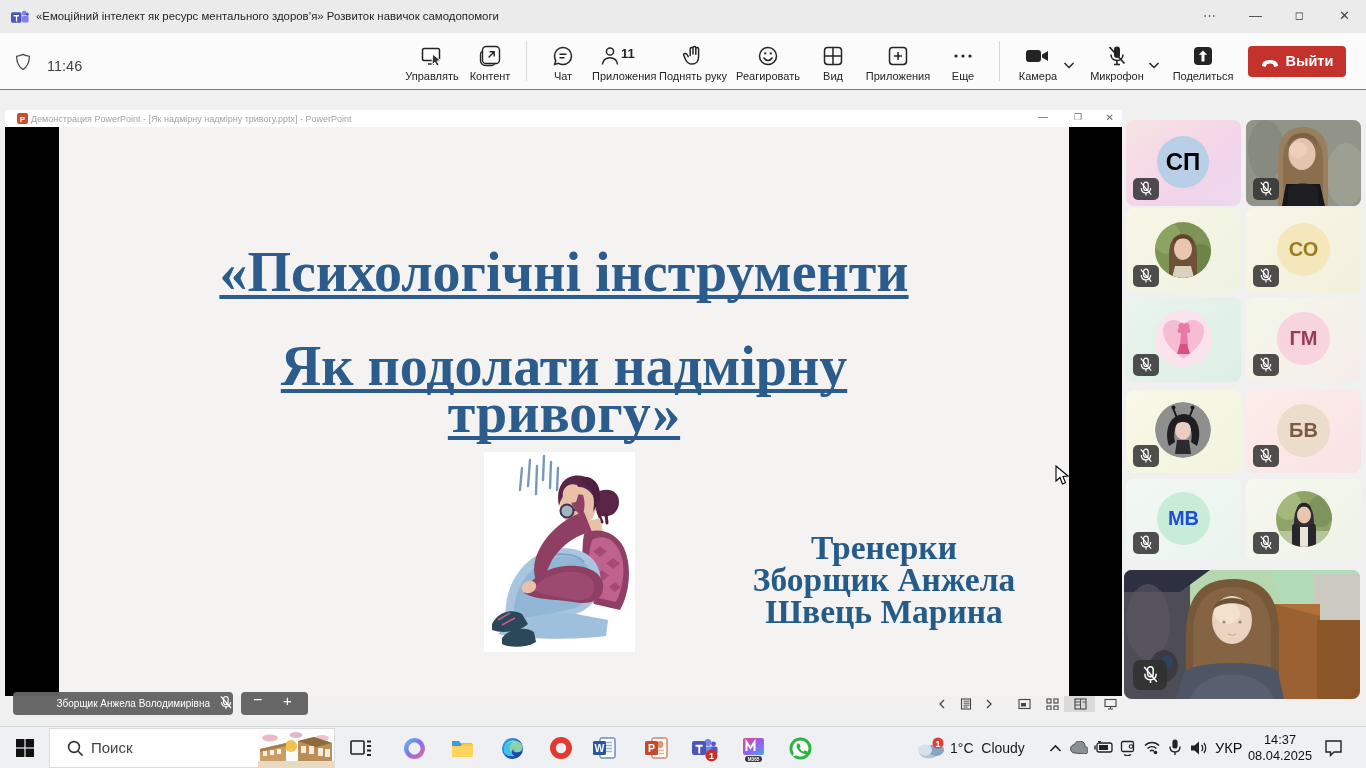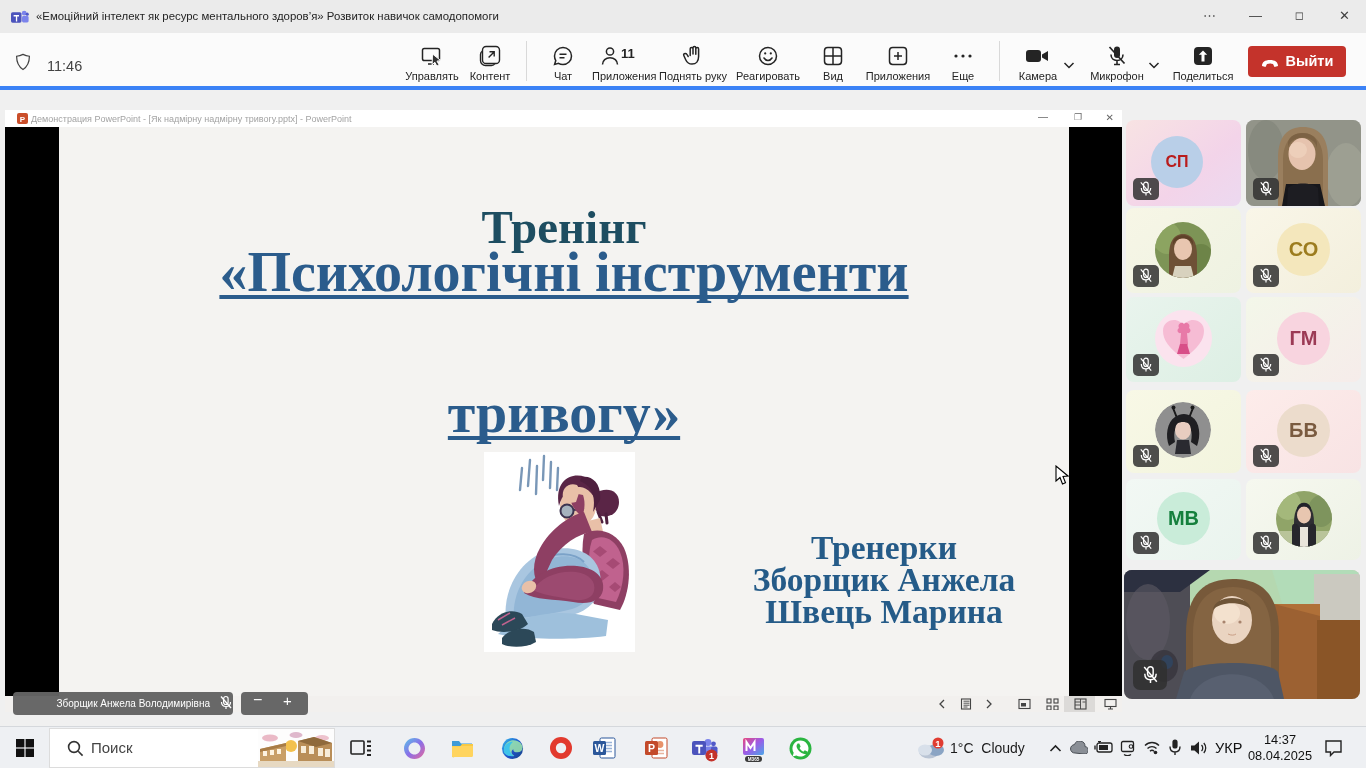--- a/index.html
+++ b/index.html
@@ -7,21 +7,21 @@
   body { position:relative; background:#f0f0f0; }
   .abs { position:absolute; }
 
   
   #titlebar { left:0; top:0; width:1366px; height:33px; background:#ebebeb; }
   #titlebar .ttxt { left:36px; top:10px; font-size:11.4px; color:#242424; }
   #winctl { top:0; right:0; height:33px; color:#404040; }
   #winctl span { position:absolute; top:8px; font-size:13px; }
 
   
-  #toolbar { left:0; top:33px; width:1366px; height:57px; background:#fbfbfb; border-bottom:4px solid #3b82f6; }
+  #toolbar { left:0; top:33px; width:1366px; height:57px; background:#fbfbfb; border-bottom:1px solid #3b82f6; }
   .tbtn { position:absolute; text-align:center; color:#242424; }
   .tbtn .lbl { font-size:11px; color:#242424; display:block; margin-top:2px; }
   .tbtn svg { display:block; margin:0 auto; }
   .vdiv { position:absolute; width:1px; background:#d9d9d9; }
   #timer { left:47px; top:25px; font-size:14.5px; color:#424242; }
   #leave { left:1248px; top:13px; width:98px; height:31px; background:#c4332b; border-radius:4px; color:#fff; font-weight:bold; font-size:14.5px; text-align:center; line-height:31px; }
 
   
   #ppt { left:5px; top:110px; width:1117px; height:602px; background:#fff; }
   #ppt-title { left:0; top:0; width:1117px; height:17px; background:#fff; }
@@ -205,22 +205,22 @@
         <rect x="0" y="0" width="11" height="11" rx="2" fill="#ca4e2a"></rect>
         <text x="5.5" y="8.6" font-size="8" fill="#fff" text-anchor="middle" font-weight="bold">P</text>
       </svg>
     <div class="txt">Демонстрация PowerPoint - [Як надмірну надмірну тривогу.pptx] - PowerPoint</div>
     <span class="abs" style="right:74px;top:1px;color:#666;font-size:10px;">—</span>
     <span class="abs" style="right:40px;top:2px;color:#666;font-size:9px;">❐</span>
     <span class="abs" style="right:8px;top:2px;color:#666;font-size:10px;">✕</span>
   </div>
   <div id="slidewrap" class="abs">
     <div id="slide" class="abs">
-      <div id="sl-t" class="sl-line">Тренінг</div>
       <div class="sl-line big" style="top:122px"><u>«Психологічні інструменти</u></div>
+      <div class="sl-line big" style="top:216px"><u>Як подолати надмірну</u></div>
       <div class="sl-line big" style="top:263px"><u>тривогу»</u></div>
       <div id="illus" class="abs" style="left:425px;top:325px;width:151px;height:200px;background:#fff;">
         <svg width="151" height="200" viewBox="0 0 151 200">
           <g stroke="#6b8cb0" stroke-width="2.4" stroke-linecap="round" opacity=".9">
             <path d="M38 16 L36 38"></path>
               <path d="M46 8 L44 34"></path>
               <path d="M53 14 L52 42"></path>
               <path d="M60 4 L59 28"></path>
               <path d="M67 10 L66 36"></path>
               <path d="M74 16 L73 38"></path>
@@ -317,21 +317,21 @@
         <path d="M7 11.5 V14"></path>
         <path d="M2 1.5 L12 13" stroke-width="1.3"></path>
       </g>
     </svg></div>
 <div id="zoomctl" class="abs">
     <span class="abs" style="left:12px;top:-1px;font-size:16px;">−</span>
     <span class="abs" style="left:42px;top:0px;font-size:15px;">+</span>
   </div>
 
 <div class="tile" style="left:1126px;top:120px;height:86px;background:linear-gradient(140deg,#f8e3e3,#f3d4e9 60%,#ecd9f0);">
-  <div class="av" style="left:25px;top:16px;width:52px;height:52px;background:#b9cfe8;color:#b91c1c;font-size:16px;line-height:52px;">СП</div>
+  <div class="av" style="left:31px;top:16px;width:52px;height:52px;background:#b9cfe8;color:#000000;font-size:24px;line-height:52px;">СП</div>
   <div class="mic">
       <svg width="14" height="16" viewBox="0 0 14 16">
         <g stroke="#fff" stroke-width="1.2" fill="none">
           <rect x="4.6" y="1.2" width="4.6" height="8.2" rx="2.3"></rect>
           <path d="M2.3 7 C2.3 10.2 4.4 11.9 7 11.9 C9.6 11.9 11.7 10.2 11.7 7"></path>
           <path d="M7 11.9 V14.6"></path>
           <path d="M1.8 1.4 L12.2 13.6"></path>
         </g>
       </svg>
     </div>
@@ -455,21 +455,21 @@
         <g stroke="#fff" stroke-width="1.2" fill="none">
           <rect x="4.6" y="1.2" width="4.6" height="8.2" rx="2.3"></rect>
           <path d="M2.3 7 C2.3 10.2 4.4 11.9 7 11.9 C9.6 11.9 11.7 10.2 11.7 7"></path>
           <path d="M7 11.9 V14.6"></path>
           <path d="M1.8 1.4 L12.2 13.6"></path>
         </g>
       </svg>
     </div>
 </div>
 <div class="tile" style="left:1126px;top:479px;height:81px;background:linear-gradient(140deg,#f2f8f4,#eaf4ee);">
-  <div class="av" style="left:31px;top:13px;width:53px;height:53px;background:#c9ecd9;color:#15803d;font-size:20px;line-height:53px;">МВ</div>
+  <div class="av" style="left:31px;top:13px;width:53px;height:53px;background:#c9ecd9;color:#1d4ed8;font-size:20px;line-height:53px;">МВ</div>
   <div class="mic">
       <svg width="14" height="16" viewBox="0 0 14 16">
         <g stroke="#fff" stroke-width="1.2" fill="none">
           <rect x="4.6" y="1.2" width="4.6" height="8.2" rx="2.3"></rect>
           <path d="M2.3 7 C2.3 10.2 4.4 11.9 7 11.9 C9.6 11.9 11.7 10.2 11.7 7"></path>
           <path d="M7 11.9 V14.6"></path>
           <path d="M1.8 1.4 L12.2 13.6"></path>
         </g>
       </svg>
     </div>

